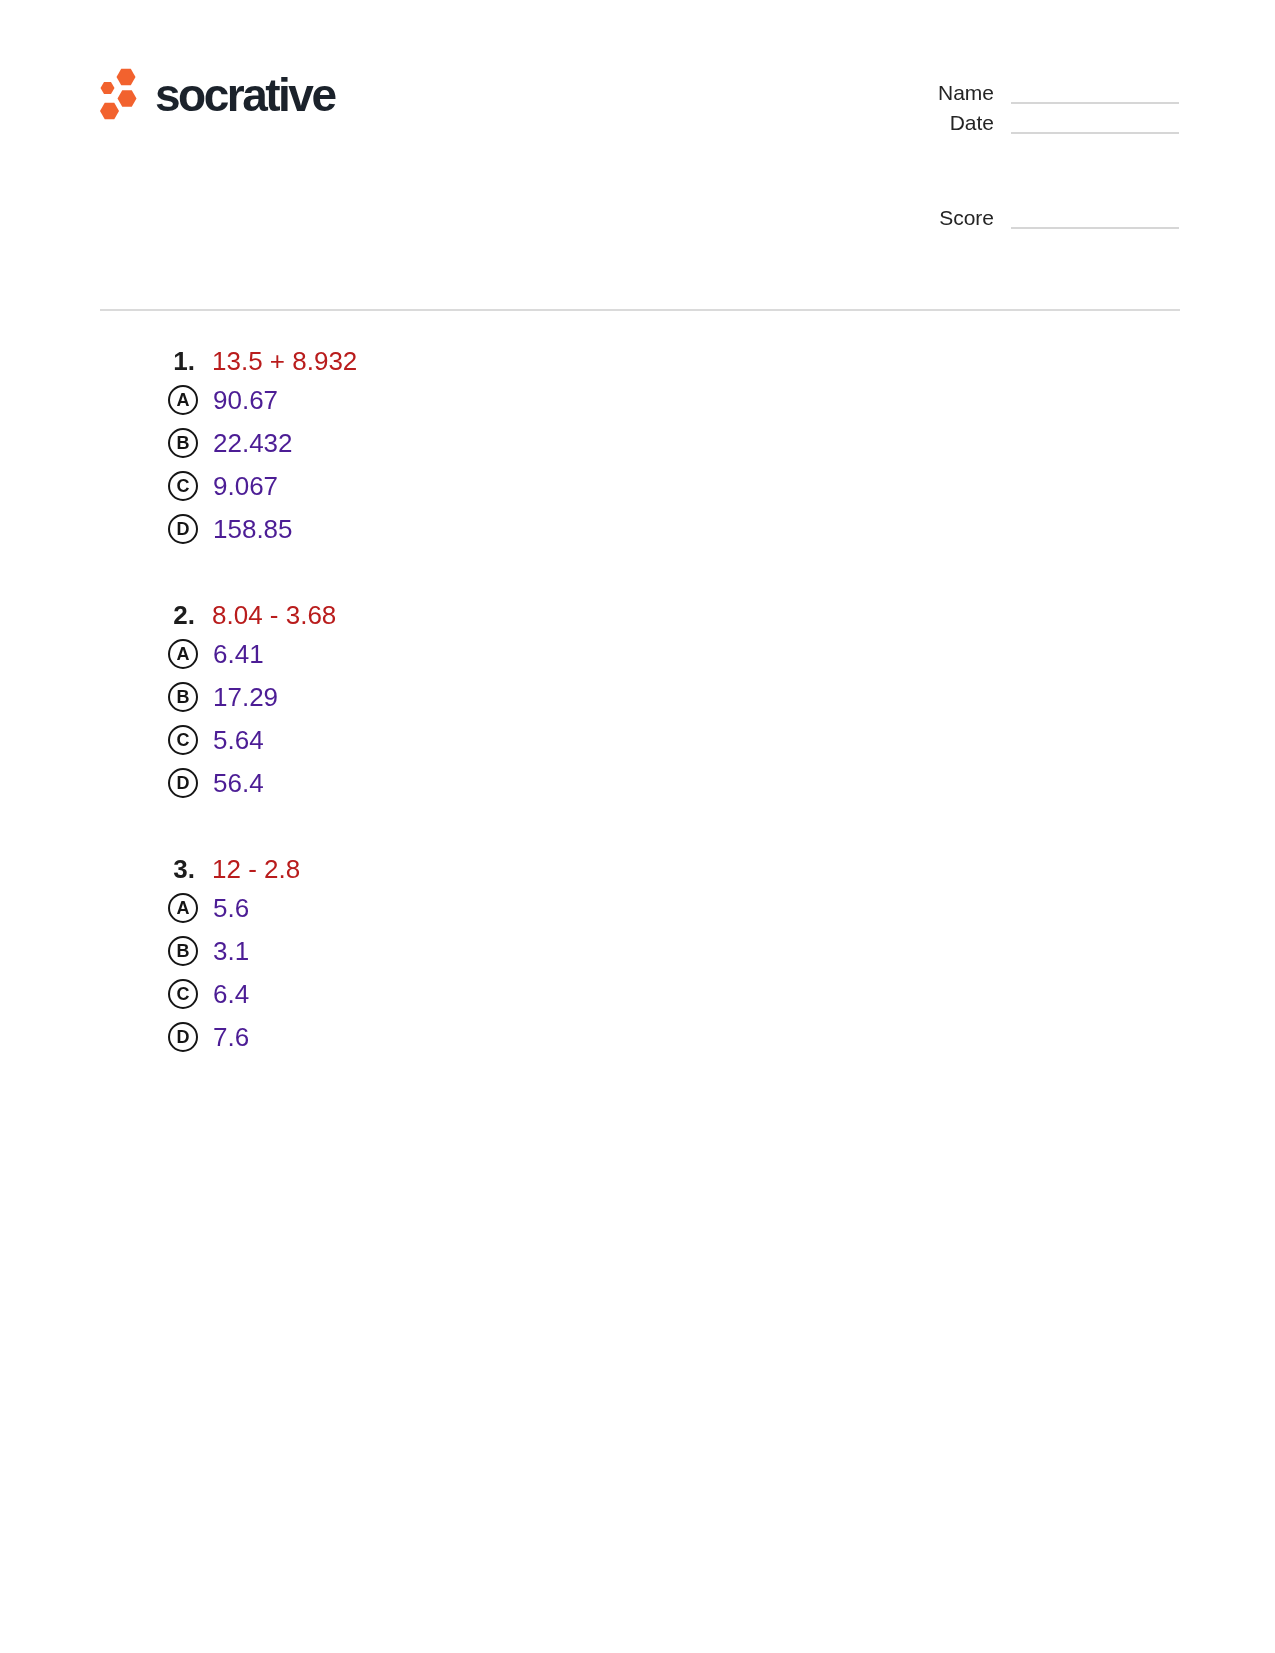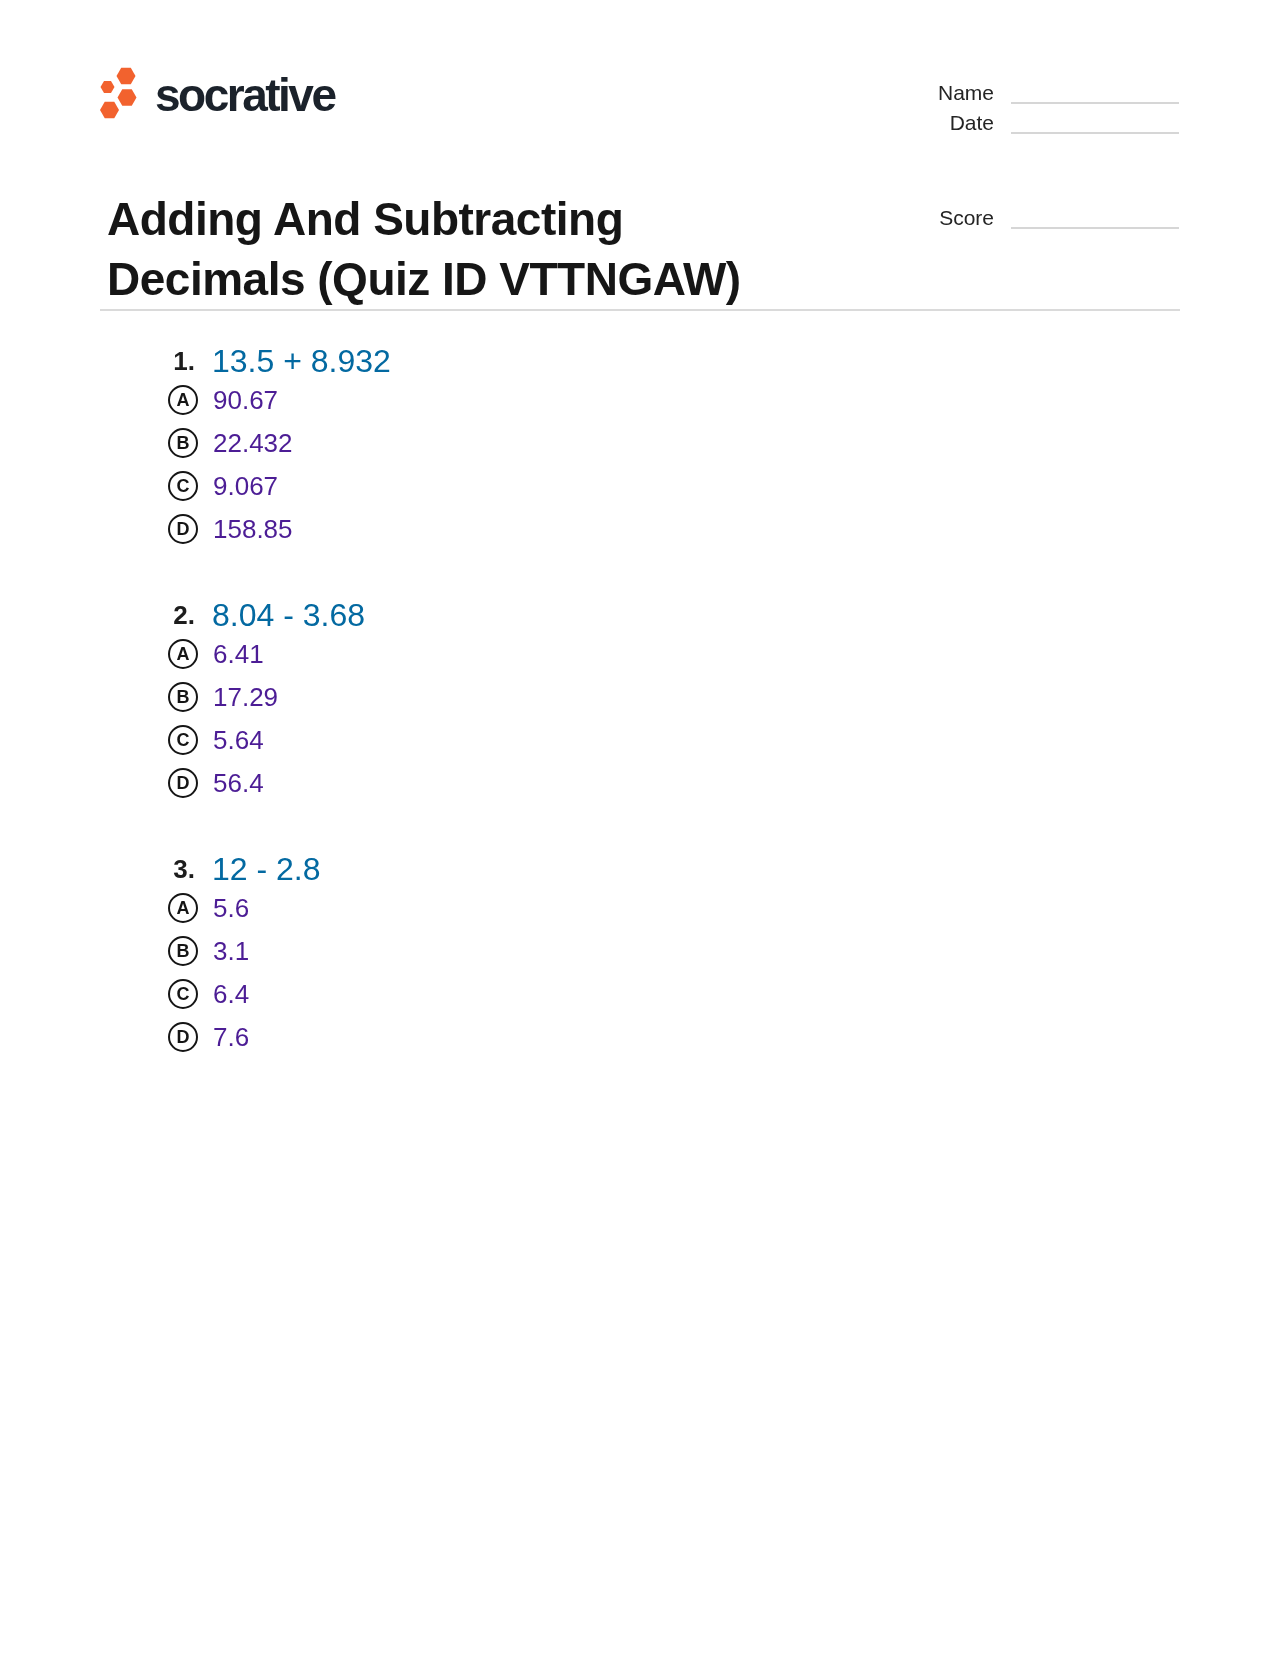--- a/index.html
+++ b/index.html
@@ -12,20 +12,21 @@
     color: #1d1d1d;
     overflow: hidden;
   }
 
   
   .logo {
     position: absolute;
     left: 100px;
     top: 66px;
     display: flex;
+    align-items: center;
   }
   .logo-mark { width: 40px; height: 54px; margin-right: 15px; flex: 0 0 auto; }
   .logo-text {
     font-size: 46px;
     font-weight: 700;
     letter-spacing: -2.5px;
     color: #1b222b;
     line-height: 54px;
     padding-top: 2px;
   }
@@ -77,21 +78,21 @@
   .q-header { display: flex; height: 32px; margin-bottom: 8px; }
   .q-num {
     width: 27px;
     text-align: right;
     font-weight: 700;
     font-size: 26px;
     line-height: 32px;
     margin-right: 17px;
     color: #1d1d1d;
   }
-  .q-prompt { font-size: 32px; line-height: 32px; color: #0369a1; }
+  .q-prompt { font-size: 26px; line-height: 32px; color: #b91c1c; }
   .option { display: flex; align-items: center; height: 30px; margin-bottom: 13px; }
   .opt-circle {
     box-sizing: border-box;
     width: 30px;
     height: 30px;
     border: 2px solid #151515;
     border-radius: 50%;
     display: flex;
     align-items: center;
     justify-content: center;
@@ -133,21 +134,20 @@
     </div>
   </div>
 
   <div class="score-block">
     <div class="meta-row">
       <span class="meta-label">Score</span>
       <span class="meta-line"></span>
     </div>
   </div>
 
-  <h1 class="title">Adding And Subtracting Decimals (Quiz ID VTTNGAW)</h1>
 
   <div class="divider"></div>
 
   <div class="questions">
 
     <div class="question">
       <div class="q-header">
         <span class="q-num">1.</span>
         <span class="q-prompt">13.5 + 8.932</span>
       </div>

